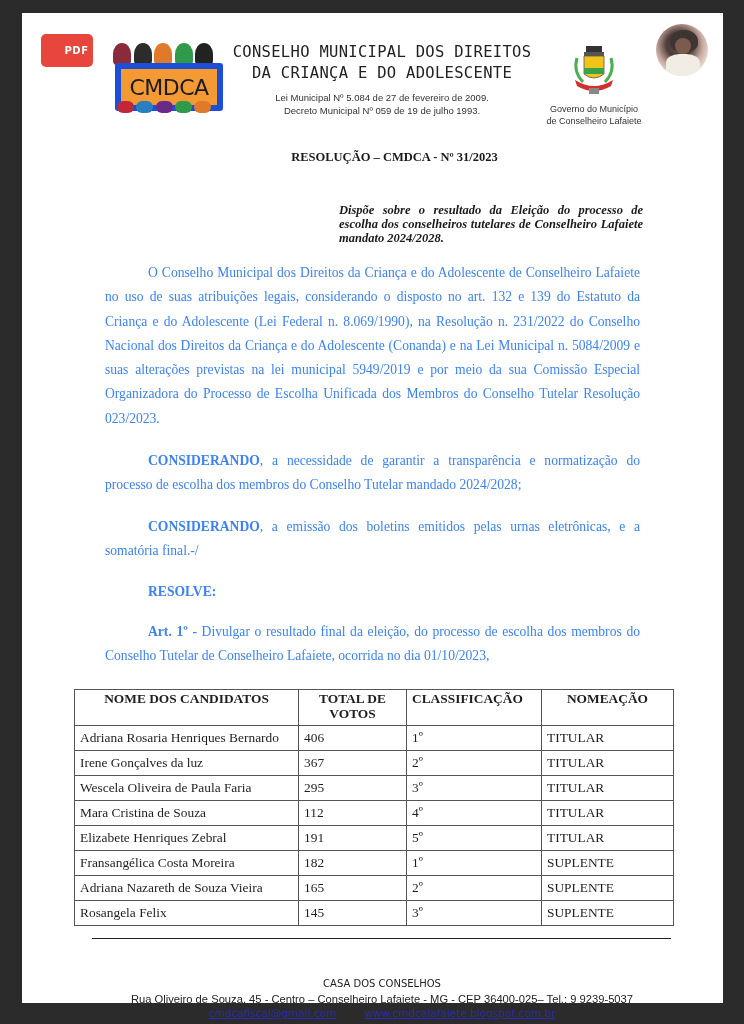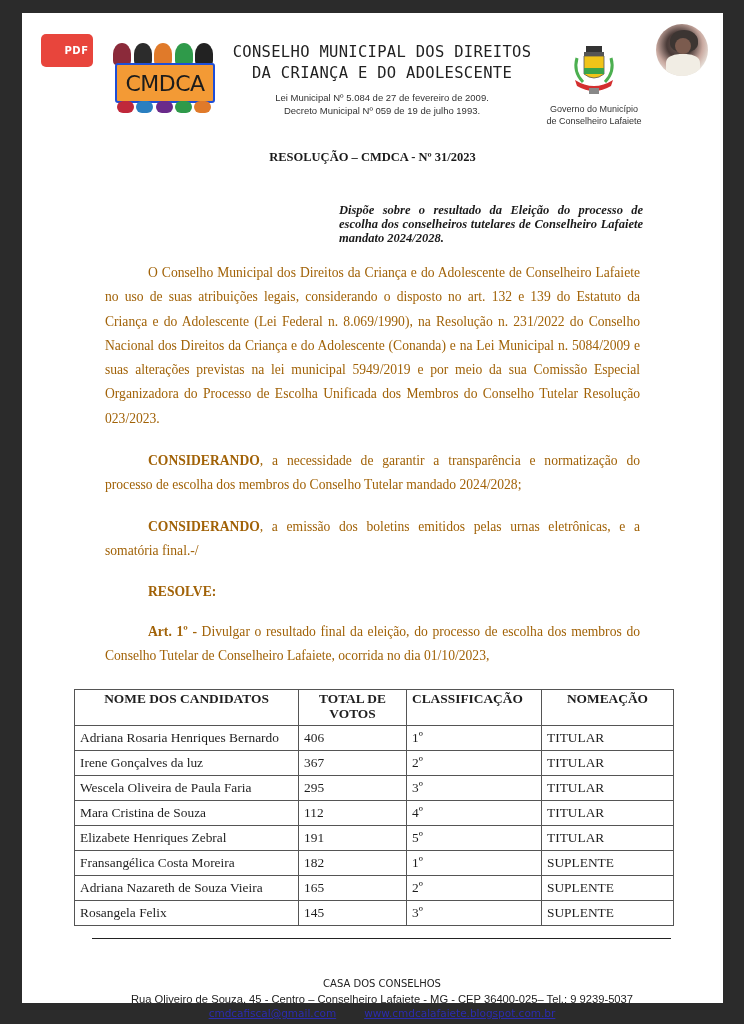--- a/index.html
+++ b/index.html
@@ -24,21 +24,21 @@
   }
   .avatar .shirt { position:absolute; left:10px; top:30px; width:34px; height:22px; background:#f1ede4; border-radius: 40% 40% 0 0; }
   .avatar .hair { position:absolute; left:14px; top:6px; width:28px; height:22px; background:#3c3532; border-radius:50% 50% 40% 40%; }
   .avatar .face { position:absolute; left:19px; top:14px; width:16px; height:16px; background:#7b5b4e; border-radius:50%; }
 
   .cmdca-logo { position: absolute; left: 87px; top: 30px; width: 108px; height: 80px; }
   .cmdca-kids { position: absolute; left: 4px; top: 0; width: 100px; height: 22px; display:flex; justify-content: space-between; }
   .kid { width: 18px; height: 22px; border-radius: 50% 50% 20% 20%; }
   .cmdca-box {
     position: absolute; left: 6px; top: 20px; width: 96px; height: 36px; background: #f39a35;
-    border: 2px solid #1d4ed8; border-radius: 3px;
+    border: 6px solid #1d4ed8; border-radius: 3px;
     font-family: "DejaVu Sans", sans-serif; font-size: 22px; color: #1c1c1c;
     display: flex; align-items: center; justify-content: center; letter-spacing: -0.5px;
   }
   .cmdca-feet { position: absolute; left: 8px; top: 58px; width: 94px; height: 14px; display:flex; justify-content: space-between; }
   .foot { width: 17px; height: 12px; border-radius: 6px; }
 
   .council-title {
     position: absolute; left: 205px; top: 29px; width: 310px; text-align: center;
     font-family: "DejaVu Sans Mono", monospace; font-size: 15.5px; line-height: 21px; color: #222;
     letter-spacing: 0.3px;
@@ -50,30 +50,30 @@
   .coat {
     position: absolute; left: 549px; top: 31px; width: 46px; height: 56px;
   }
   .gov-caption {
     position: absolute; left: 512px; top: 90px; width: 120px; text-align: center;
     font-family: "Liberation Sans", sans-serif; font-size: 9px; line-height: 12px; color: #333;
   }
 
   .res-title {
     position: absolute; left: 0; top: 137px; width: 701px; text-align: center;
-    font-weight: bold; font-size: 12.5px; color: #1a1a1a;
+    font-weight: bold; font-size: 12.5px; color: #1a1a1a; padding-left: 22px;
   }
   .summary {
     position: absolute; left: 317px; top: 190px; width: 304px;
     font-weight: bold; font-style: italic; font-size: 12.5px; line-height: 14px; text-align: justify;
     text-align-last: left;
   }
   .body-text {
     position: absolute; left: 83px; width: 535px;
-    font-size: 13.6px; line-height: 24.3px; text-align: justify; color: #a16207;
+    font-size: 13.6px; line-height: 24.3px; text-align: justify; color: #3b82f6;
   }
   .body-text.p1 { top: 248px; }
   .body-text.p2 { top: 436px; }
   .body-text.p3 { top: 502px; }
   .body-text.p4 { top: 567px; }
   .body-text.p5 { top: 607px; }
   .indent { display: inline-block; width: 43px; }
   .b { font-weight: bold; }
 
   table.results {

